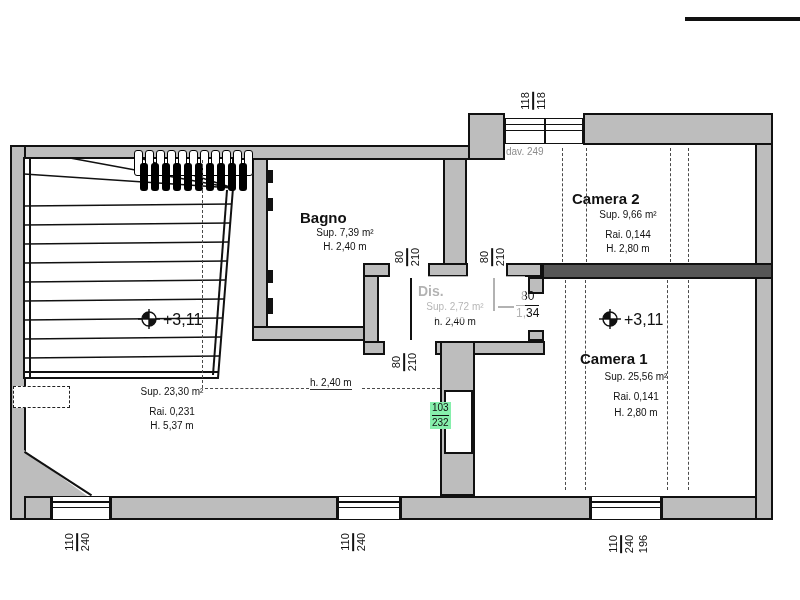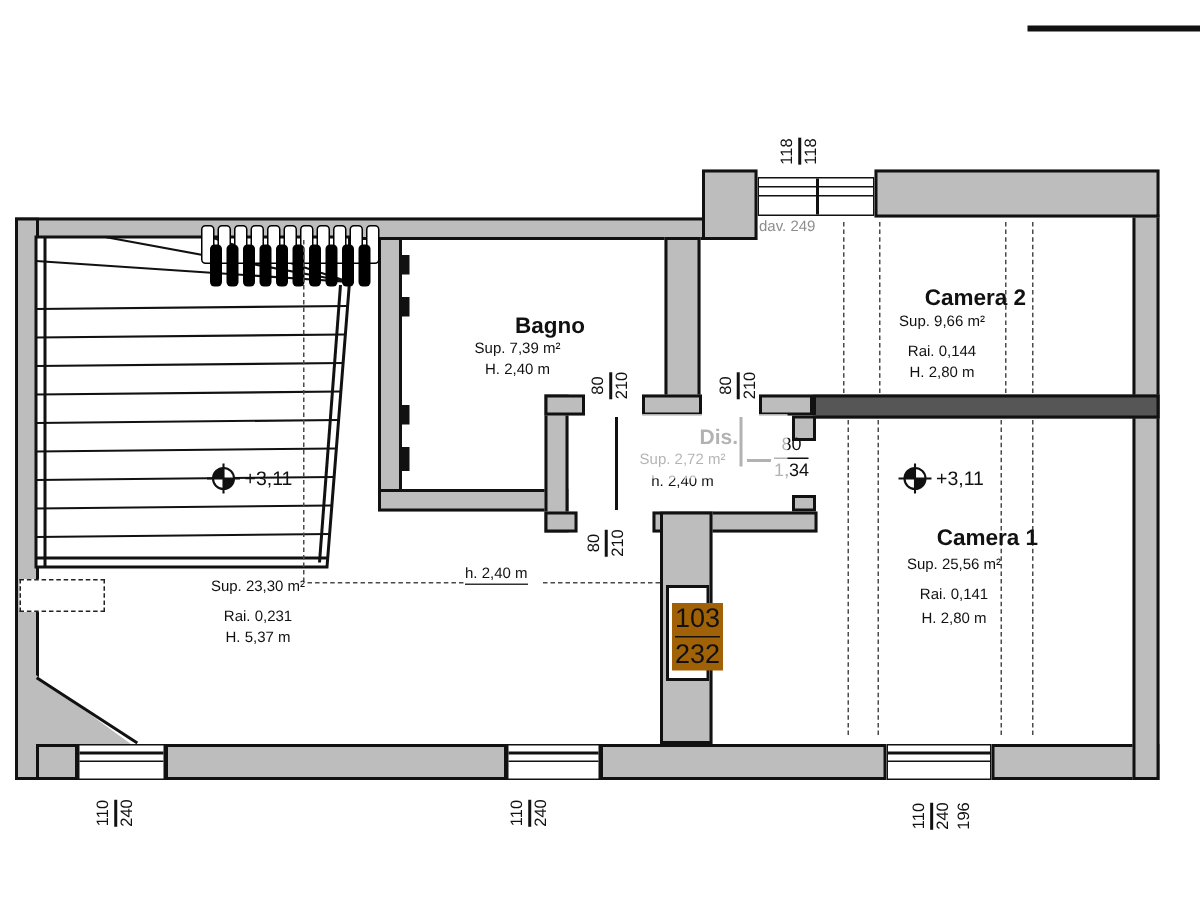--- a/index.html
+++ b/index.html
@@ -8,31 +8,31 @@
   .w{position:absolute;background:#bdbdbd;border:2px solid #111;box-sizing:border-box;}
   .wd{background:#565656;}
   .win{position:absolute;background:#fff;border:1.5px solid #111;box-sizing:border-box;}
   .win b{position:absolute;left:0;right:0;top:45%;height:1.5px;background:#111;}
   .win b.t{top:20%;}
   .notch{position:absolute;background:#111;}
   .line{position:absolute;background:#111;}
   .dv{position:absolute;width:0;border-left:1.5px dashed #4a4a4a;}
   .dh{position:absolute;height:0;border-top:1.5px dashed #4a4a4a;}
   .dashrect{position:absolute;border:1.5px dashed #222;box-sizing:border-box;background:#fff;}
-  .rname{position:absolute;font-weight:bold;font-size:15px;text-align:right;white-space:nowrap;}
+  .rname{position:absolute;font-weight:bold;font-size:15px;text-align:left;white-space:nowrap;}
   .rsub{position:absolute;font-size:10px;text-align:center;white-space:nowrap;}
   .muted{color:#8d8d8d;}
   .vfrac{position:absolute;display:flex;flex-direction:column;align-items:center;
          transform:translate(-50%,-50%) rotate(-90deg);font-size:11px;line-height:1.1;white-space:nowrap;}
   .vfrac .bar{height:1.5px;background:#111;align-self:stretch;margin:1px 0;}
   .vfrac .extra{margin-top:2px;}
   .hfrac{position:absolute;display:flex;flex-direction:column;align-items:center;
          font-size:12px;line-height:1.15;white-space:nowrap;}
   .hfrac .bar{height:1.5px;background:#111;align-self:stretch;margin:1px 0;}
-  .elev{position:absolute;font-size:13px;white-space:nowrap;}
+  .elev{position:absolute;font-size:16px;white-space:nowrap;}
   .keys{position:absolute;display:flex;}
   .keys i{display:inline-block;box-sizing:border-box;}
   .k1 i{width:9px;height:26px;border:1.5px solid #000;border-radius:3px;background:#fff;margin-right:2px;}
   .k2 i{width:8px;height:28px;background:#000;border-radius:3px;margin-right:3px;}
   .niche{position:absolute;background:#fff;border:2px solid #111;box-sizing:border-box;}
   .wm{position:absolute;background:rgba(255,255,255,0.68);}
   .hline-label{position:absolute;font-size:10px;border-bottom:1px solid #333;padding-bottom:1px;white-space:nowrap;}
   svg{position:absolute;overflow:visible;}
 </style>
 </head>
@@ -222,21 +222,21 @@
     <span class="bar"></span>
     <span>210</span>
   </div>
 
   <div class="hfrac" style="left:516px;top:290px;font-size:12px;">
     <span>80</span>
     <span class="bar"></span>
     <span>1,34</span>
   </div>
 
-  <div class="hfrac" style="left:448px;top:402px;font-size:18px;background:#a16207;padding:0 2px;">
+  <div class="hfrac" style="left:430px;top:402px;font-size:10px;background:#86efac;padding:0 2px;">
     <span>103</span>
     <span class="bar"></span>
     <span>232</span>
   </div>
 
   <div class="vfrac" style="left:77px;top:542px;">
     <span>110</span>
     <span class="bar"></span>
     <span>240</span>
   </div>

